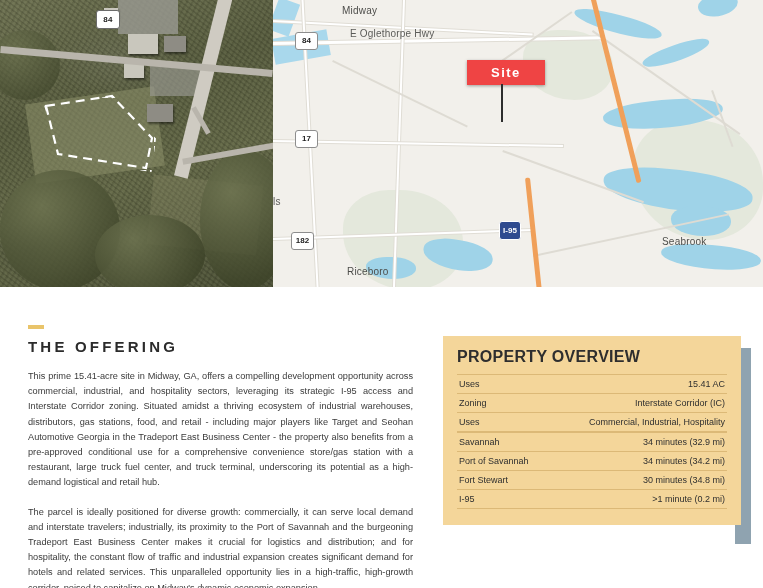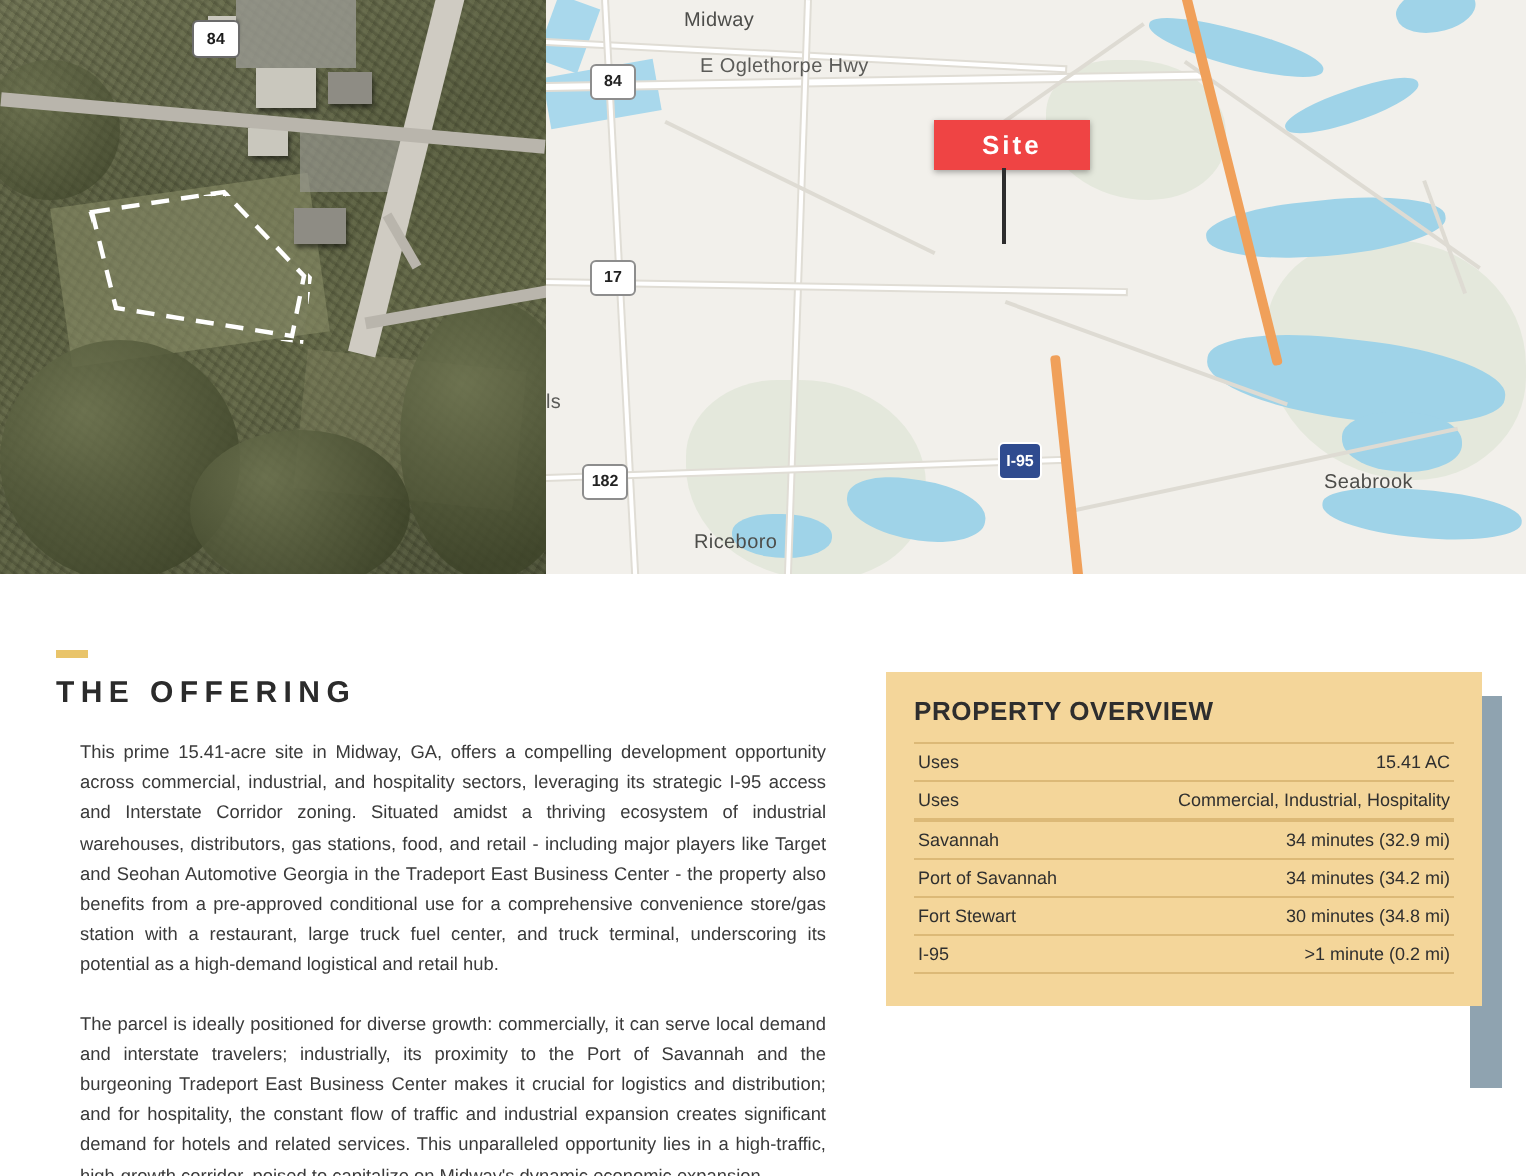--- a/index.html
+++ b/index.html
@@ -199,21 +199,21 @@
     margin-bottom: 9px;
   }
   .offering h2 {
     margin: 0 0 14px 0;
     font-size: 15px;
     letter-spacing: 3.2px;
     color: #2b2b2b;
     font-weight: bold;
   }
   .offering p {
-    margin: 0 0 14px 12px;
+    margin: 0 0 14px 0;
     font-size: 9.2px;
     line-height: 15.2px;
     color: #3a3a3a;
     text-align: justify;
   }
 
   
   .accent-bar {
     position: absolute;
     left: 735px;
@@ -226,21 +226,21 @@
     position: absolute;
     left: 443px;
     top: 336px;
     width: 298px;
     background: #f4d69a;
     padding: 12px 14px 16px 14px;
     box-sizing: border-box;
   }
   .panel h3 {
     margin: 0 0 8px 0;
-    font-size: 13px;
+    font-size: 16px;
     font-weight: bold;
     color: #2e2e2e;
     letter-spacing: .3px;
   }
   .panel h3.second { margin-top: 9px; }
   table.spec {
     width: 100%;
     border-collapse: collapse;
     font-size: 9px;
     color: #2f2f2f;
@@ -353,20 +353,24 @@
 <div class="accent-bar"></div>
 <div class="panel">
   <h3>PROPERTY OVERVIEW</h3>
   <table class="spec">
     <tbody>
       <tr>
         <td>Uses</td>
         <td class="val">15.41 AC</td>
       </tr>
       <tr>
+        <td>Zoning</td>
+        <td class="val">Interstate Corridor (IC)</td>
+      </tr>
+      <tr>
         <td>Uses</td>
         <td class="val">Commercial, Industrial, Hospitality</td>
       </tr>
     </tbody>
   </table>
 
   <table class="spec">
     <tbody>
       <tr>
         <td>Savannah</td>

